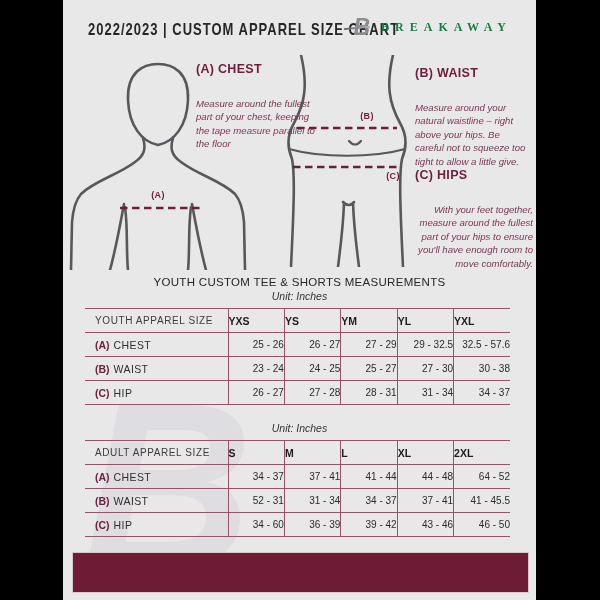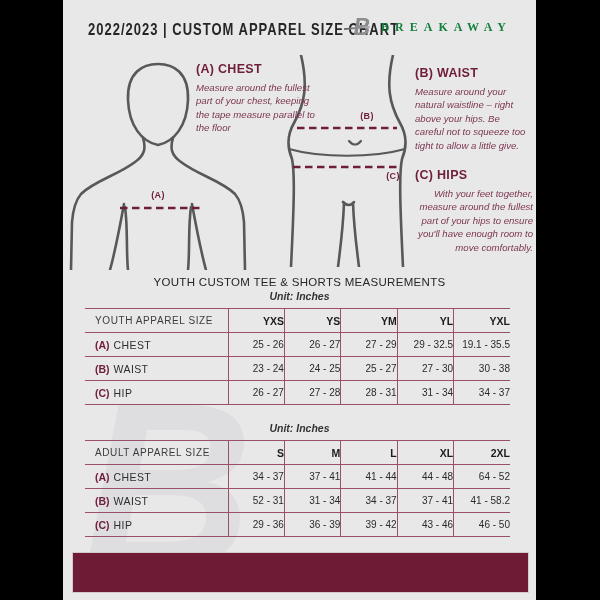--- a/index.html
+++ b/index.html
@@ -34,38 +34,38 @@
   .marker{
     position:absolute;font-size:9px;font-weight:800;color:#6e1d3a;
     width:40px;text-align:center;letter-spacing:.3px;
   }
   .g-head{
     position:absolute;font-size:12.5px;font-weight:800;color:#6e1d3a;
     letter-spacing:.3px;
   }
   .g-text{
     position:absolute;font-size:9.6px;font-style:italic;color:#7c3550;
-    line-height:1.4;font-weight:500;
+    line-height:1.4;font-weight:500;margin-top:16px;
   }
   
   .sec-title{
     position:absolute;left:0;width:100%;text-align:center;
     font-size:11.5px;font-weight:400;color:#262626;letter-spacing:.3px;
   }
   .sec-unit{
     position:absolute;left:0;width:100%;text-align:center;
-    font-size:10.5px;font-style:italic;font-weight:700;color:#333;
+    font-size:10.5px;font-style:italic;font-weight:400;color:#333;
   }
   .tbl-wrap{position:absolute;left:22px;width:425px;z-index:2;}
   table{border-collapse:collapse;width:425px;table-layout:fixed;}
   col.c0{width:143px;}
   th,td{border-top:1.5px solid #9a5066;padding:0;margin:0;}
   tr.last td{border-bottom:1.5px solid #9a5066;}
   td + td, th + th{border-left:1.2px solid #9a5066;}
-  th{height:23px;font-size:10.5px;font-weight:bold;color:#1c1c1c;text-align:right;}
+  th{height:23px;font-size:10.5px;font-weight:bold;color:#1c1c1c;text-align:left;}
   th.first{
     text-align:left;padding-left:10px;font-weight:normal;font-size:10px;
     color:#3c3c3c;letter-spacing:.6px;
   }
   td{height:23px;font-size:10px;color:#2a2a2a;text-align:right;}
   td.lbl{text-align:left;padding-left:10px;font-size:10.5px;}
   td.lbl .key{font-weight:800;color:#6e1d3a;}
   td.lbl .nm{color:#2e2e2e;letter-spacing:.4px;margin-left:4px;font-weight:500;}
   
   .watermark{
@@ -158,21 +158,21 @@
         <th>YM</th>
         <th>YL</th>
         <th>YXL</th>
       </tr>
       <tr>
         <td class="lbl"><span class="key">(A)</span><span class="nm">CHEST</span></td>
         <td>25 - 26</td>
         <td>26 - 27</td>
         <td>27 - 29</td>
         <td>29 - 32.5</td>
-        <td>19.1 - 35.5</td>
+        <td>32.5 - 57.6</td>
       </tr>
       <tr>
         <td class="lbl"><span class="key">(B)</span><span class="nm">WAIST</span></td>
         <td>23 - 24</td>
         <td>24 - 25</td>
         <td>25 - 27</td>
         <td>27 - 30</td>
         <td>30 - 38</td>
       </tr>
       <tr class="last">
@@ -214,25 +214,25 @@
         <td>41 - 44</td>
         <td>44 - 48</td>
         <td>64 - 52</td>
       </tr>
       <tr>
         <td class="lbl"><span class="key">(B)</span><span class="nm">WAIST</span></td>
         <td>52 - 31</td>
         <td>31 - 34</td>
         <td>34 - 37</td>
         <td>37 - 41</td>
-        <td>41 - 58.2</td>
+        <td>41 - 45.5</td>
       </tr>
       <tr class="last">
         <td class="lbl"><span class="key">(C)</span><span class="nm">HIP</span></td>
-        <td>29 - 36</td>
+        <td>34 - 60</td>
         <td>36 - 39</td>
         <td>39 - 42</td>
         <td>43 - 46</td>
         <td>46 - 50</td>
       </tr>
     </tbody>
       </table>
   </div>
 
   <div class="footer-bar"></div>

